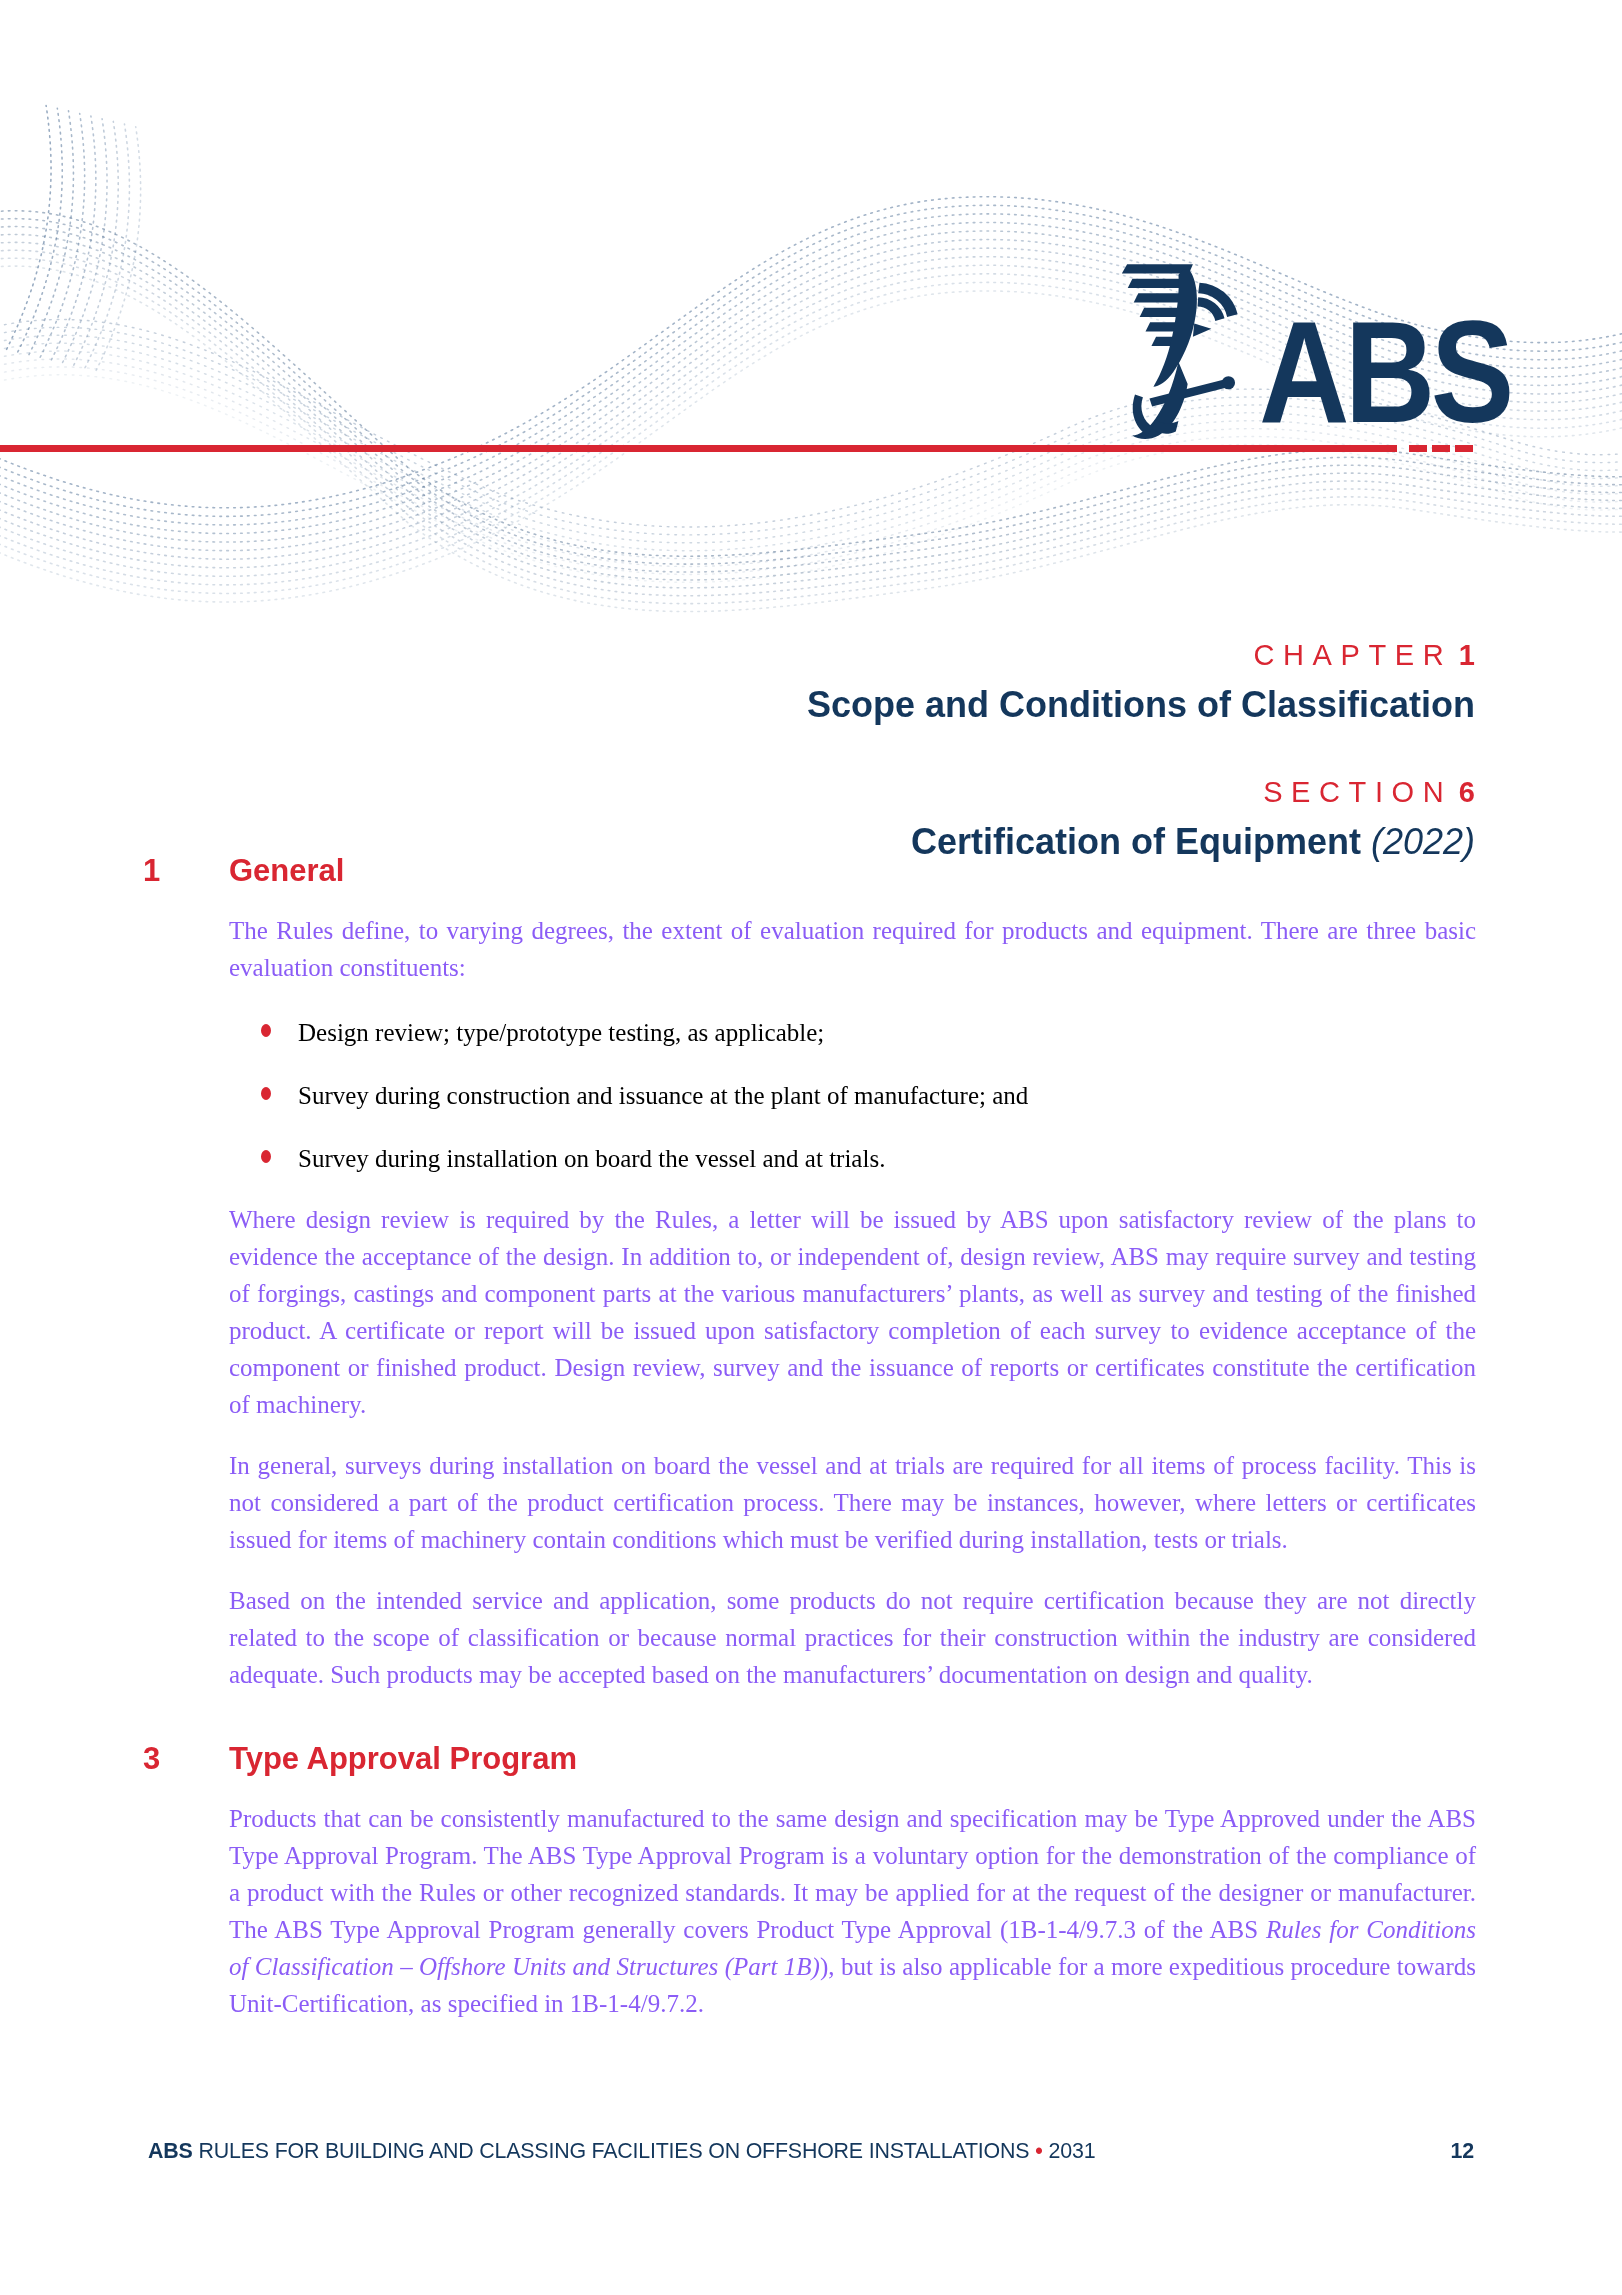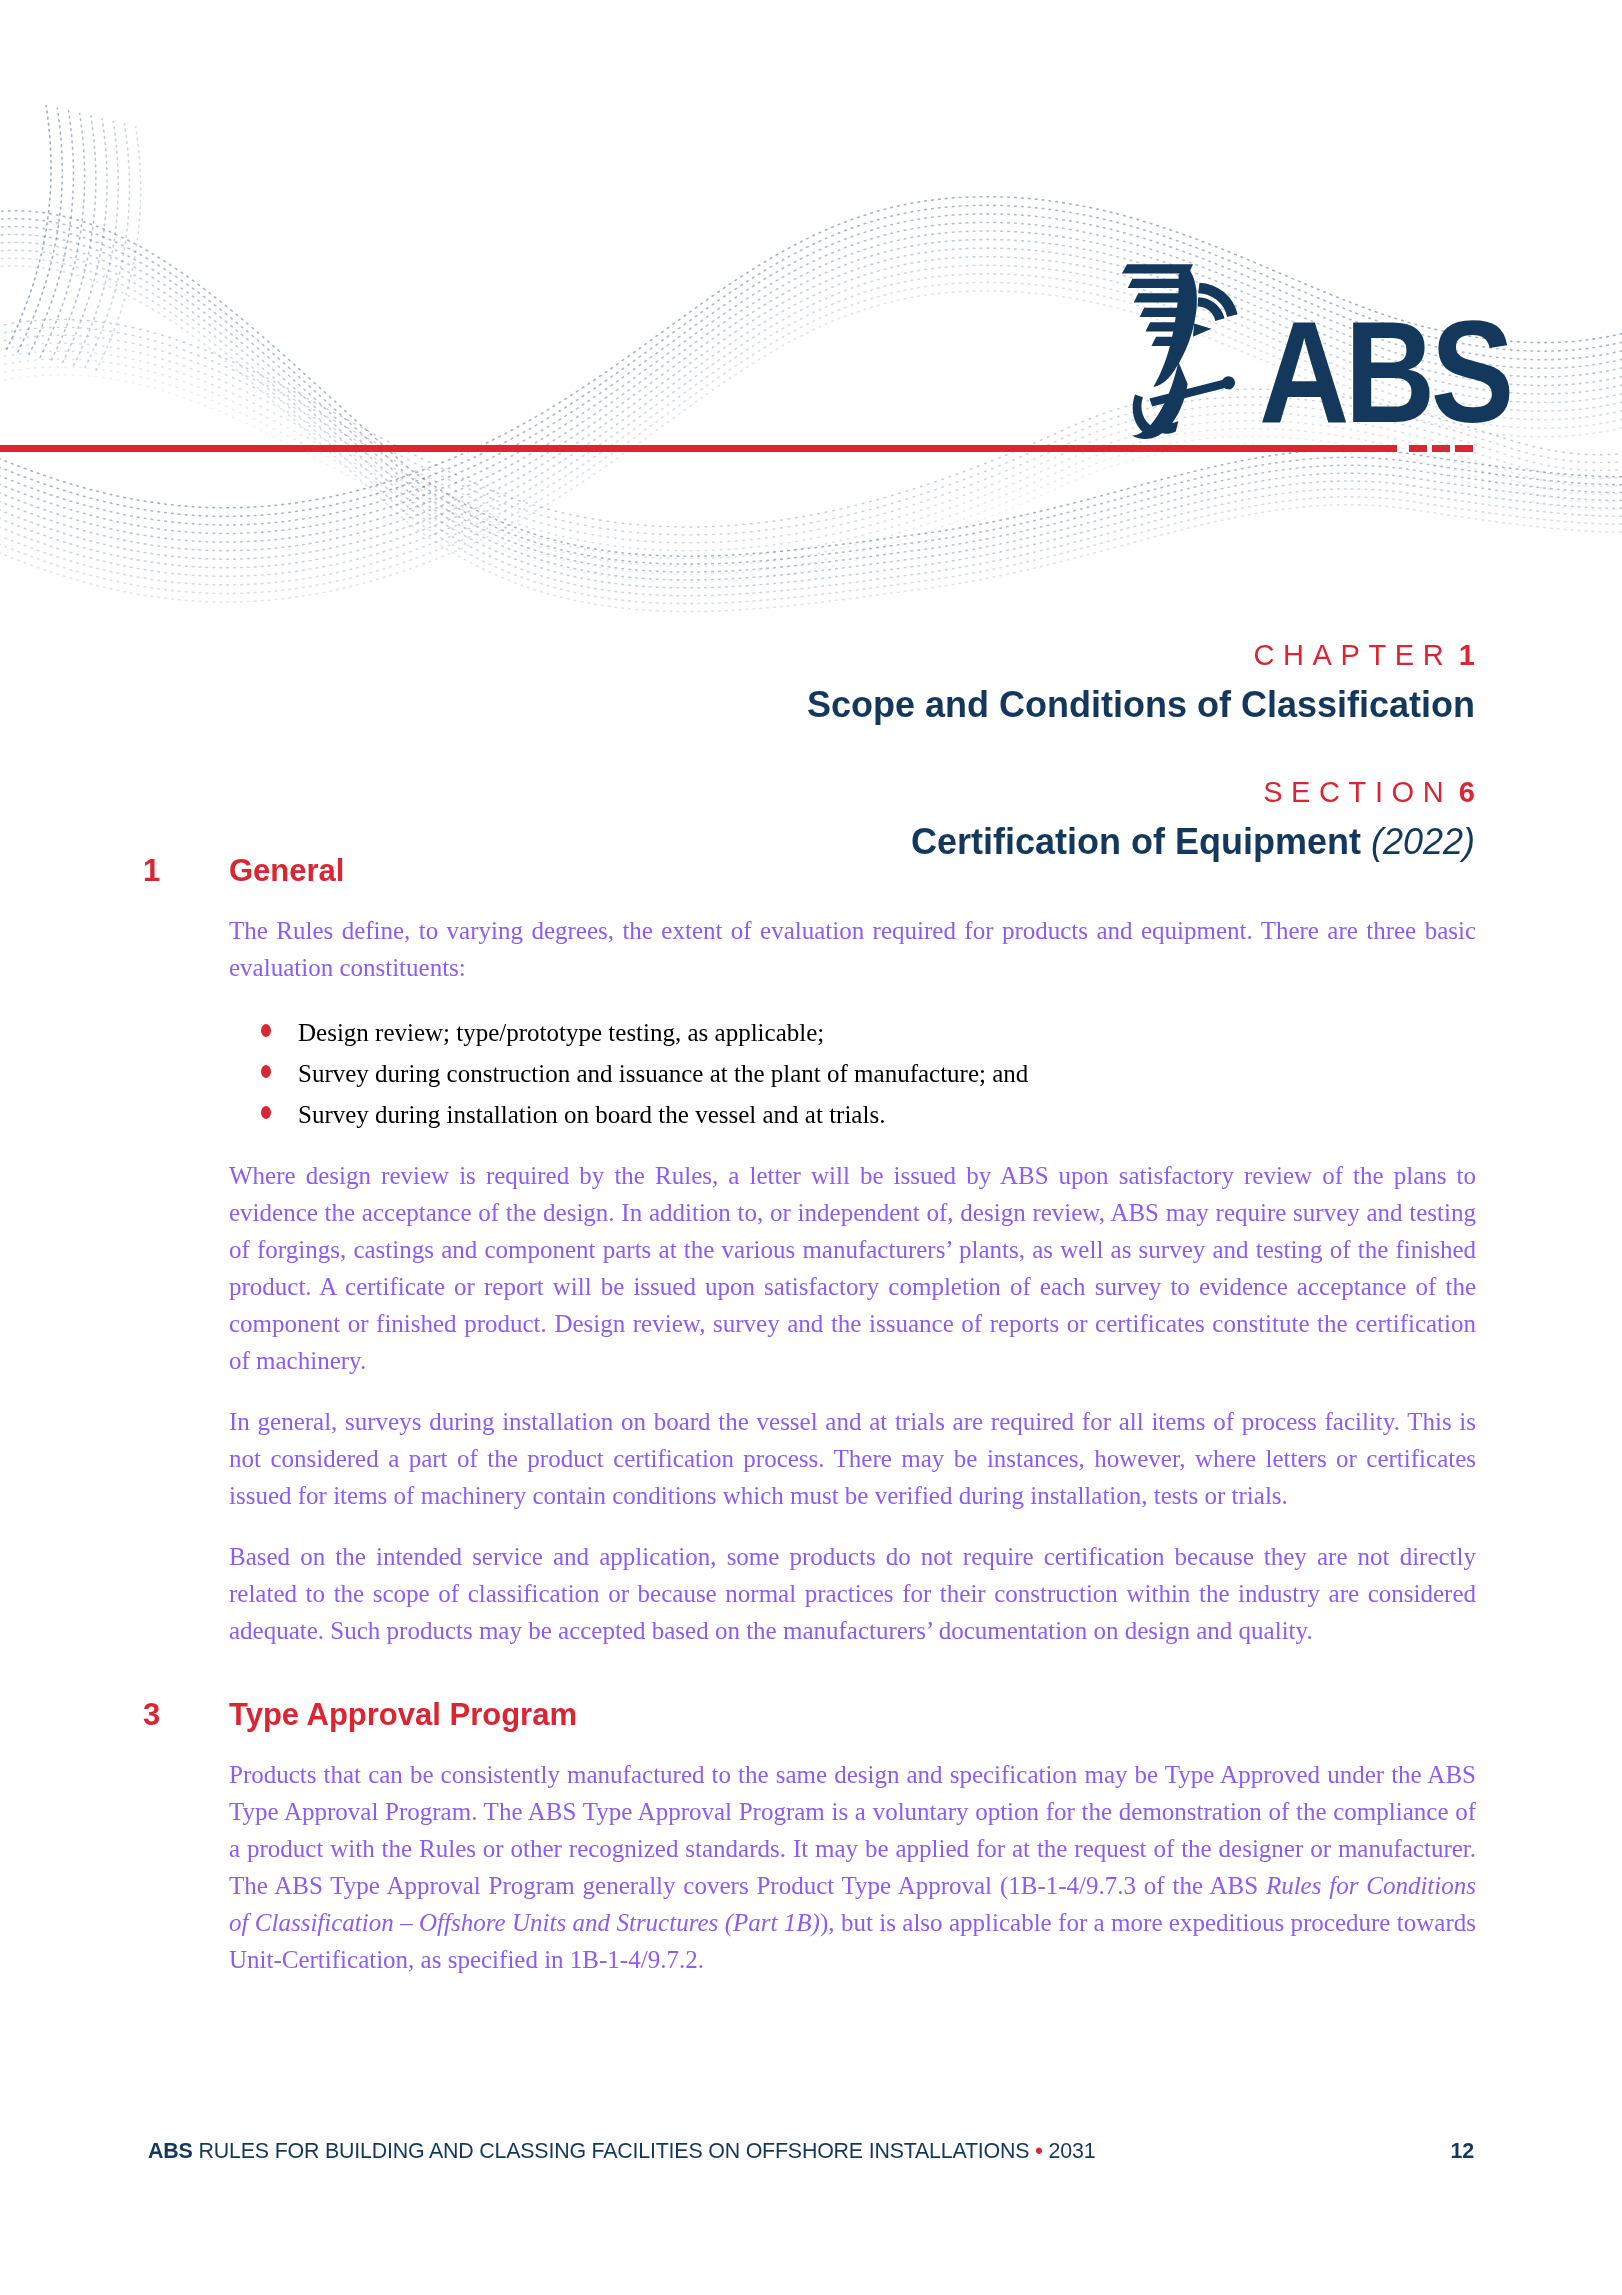--- a/index.html
+++ b/index.html
@@ -47,21 +47,21 @@
   .sec-head .num{width:86px;flex:0 0 86px;}
   .sec-head.second{margin-top:49px;}
   .body-par{
     font-family:"Liberation Serif", serif;font-size:25px;line-height:37px;
     color:#8b5cf6;text-align:justify;margin:24px 0 0 86px;
   }
   .body-par .it{font-style:italic;}
   ul.bullets{list-style:none;margin:28px 0 0 86px;padding:0;}
   ul.bullets li{
     font-family:"Liberation Serif", serif;font-size:25px;line-height:37px;color:#000;
-    position:relative;padding-left:69px;margin-top:4px;
+    position:relative;padding-left:69px;margin-top:26px;
   }
   ul.bullets li::before{
     content:"";position:absolute;left:32px;top:10px;width:10px;height:13px;
     border-radius:50%;background:var(--red);
   }
 
   
   .footer{
     position:absolute;left:148px;right:149px;top:2139px;
     display:flex;justify-content:space-between;align-items:baseline;

